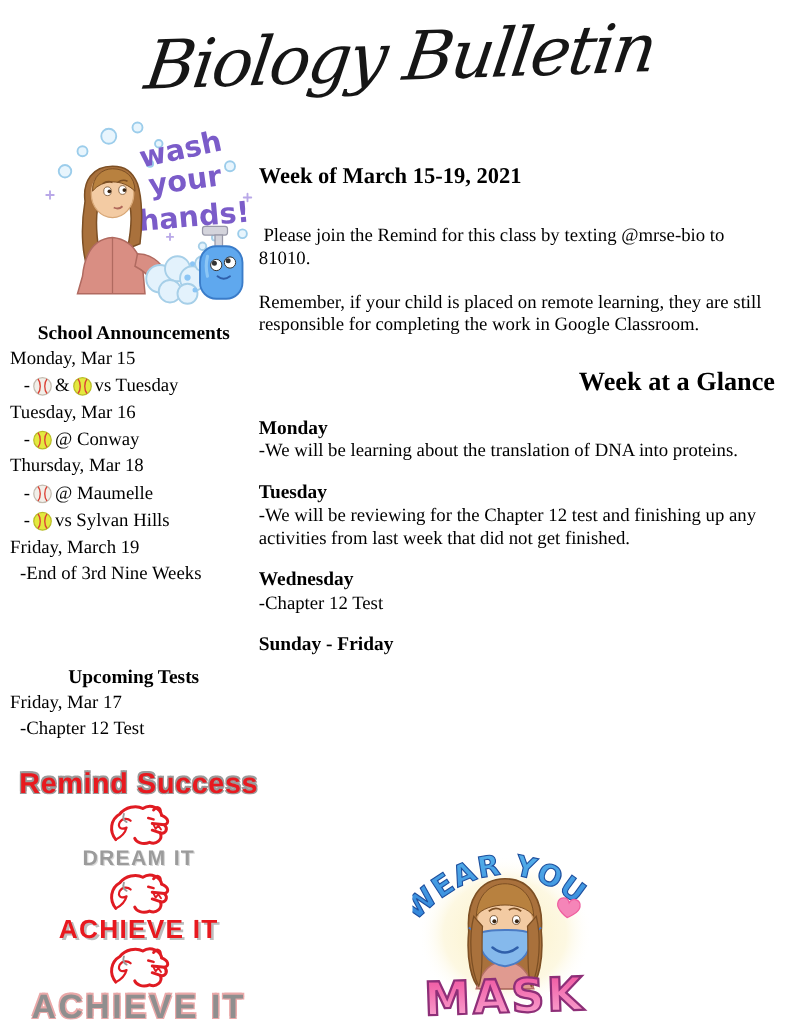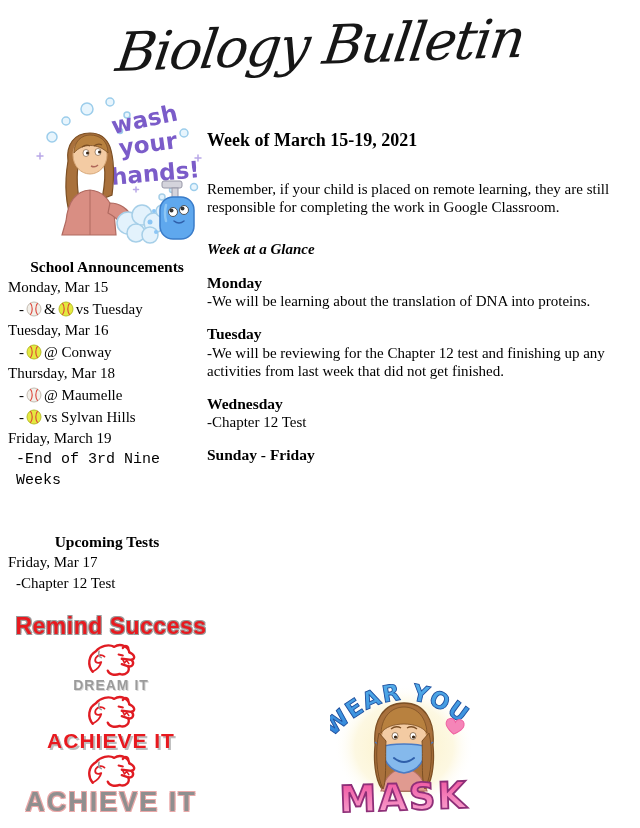--- a/index.html
+++ b/index.html
@@ -11,44 +11,44 @@
   .masthead{position:absolute;top:14px;left:0;width:100%;text-align:center;}
   .masthead .script{
     display:inline-block;font-family:"DejaVu Serif", serif;font-style:italic;
     font-size:54px;letter-spacing:-2px;color:#161616;
     transform:skewX(-10deg) rotate(-2deg);
   }
   
   .main{position:absolute;left:207px;top:130px;width:413px;font-size:15px;line-height:1.2;}
   .week-heading{font-size:18px;font-weight:bold;margin:0 0 28px 0;}
   p.intro{margin:0 0 17px 0;white-space:pre-wrap;}
-  .glance-heading{text-align:left;font-weight:bold;font-size:15px;margin:24px 0 16px 0;font-style:italic;}
+  .glance-heading{text-align:right;font-weight:bold;font-size:21px;margin:24px 0 16px 0;}
   .glance-entry{margin-bottom:15px;}
   .glance-entry h4{font-size:15.5px;font-weight:bold;margin:0;}
   .glance-entry p{margin:0;}
   
   .announcements{position:absolute;left:8px;top:258px;width:198px;font-size:15px;}
   .ann-heading{text-align:center;font-weight:bold;font-size:15.5px;margin:0 0 1px 0;}
   .ann-date{line-height:21px;}
-  .ann-sub{line-height:21px;padding-left:8px;font-family:Liberation Mono, monospace;}
+  .ann-sub{line-height:21px;padding-left:8px;}
   .ann-event{line-height:22px;padding-left:11px;display:flex;align-items:center;}
   .ann-event .ball{width:16px;height:16px;margin:0 2px;flex:0 0 auto;}
   
   .tests{position:absolute;left:8px;top:533px;width:198px;font-size:15px;}
   .tests-heading{text-align:center;font-weight:bold;font-size:15.5px;margin:0 0 1px 0;}
   .tests-date{line-height:21px;}
   .tests-sub{line-height:21px;padding-left:8px;}
   
   .motivation{position:absolute;left:5px;top:613px;width:212px;text-align:center;
     font-family:"Liberation Sans", sans-serif;}
   .mot-headline{font-size:23px;font-weight:bold;color:#e8191f;letter-spacing:.5px;margin:0;
     text-shadow:-1px -1px 0 #9a9a9a,1px -1px 0 #9a9a9a,-1px 1px 0 #9a9a9a,1px 1px 0 #9a9a9a;}
   .mot-step .lion{width:54px;height:40px;display:block;margin:2px auto -4px auto;}
   .step-label{font-weight:bold;letter-spacing:1px;line-height:1;}
-  .step-label.s0{font-size:14px;color:#9b9b9b;text-shadow:1px 1px 0 #d9d9d9;}
+  .step-label.s0{font-size:17px;color:#9b9b9b;text-shadow:1px 1px 0 #d9d9d9;}
   .step-label.s1{font-size:21px;color:#e8191f;text-shadow:2px 2px 0 #bdbdbd;}
   .step-label.s2{font-size:27px;color:#8f8f8f;letter-spacing:2px;
     text-shadow:-1px -1px 0 #eaa8a8,1px -1px 0 #eaa8a8,-1px 1px 0 #eaa8a8,1px 1px 0 #eaa8a8;}
   
   .wash-sticker{position:absolute;left:32px;top:95px;width:172px;height:162px;}
   .mask-sticker{position:absolute;left:330px;top:663px;width:152px;height:152px;}
   .defs-holder{position:absolute;width:0;height:0;overflow:hidden;}
 </style>
 </head>
 <body>
@@ -135,20 +135,21 @@
         <circle cx="22.5" cy="29.5" r="2" fill="#333"></circle>
       <path d="M14,42 q5,4 10,0" stroke="#2f5faa" stroke-width="1.5" fill="none" stroke-linecap="round"></path>
       <circle cx="-6" cy="32" r="2" fill="#8cc6f5"></circle>
         <circle cx="-10" cy="43" r="2.5" fill="#8cc6f5"></circle>
         <circle cx="-4" cy="53" r="2" fill="#8cc6f5"></circle>
     </g>
   </svg>
 
   <main class="main">
     <h2 class="week-heading">Week of March 15-19, 2021</h2>
+    <p class="intro"> Please join the Remind for this class by texting @mrse-bio to 81010.</p>
     <p class="intro">Remember, if your child is placed on remote learning, they are still responsible for completing the work in Google Classroom.</p>
     <h3 class="glance-heading">Week at a Glance</h3>
     <div>
         <div class="glance-entry">
           <h4>Monday</h4>
           <p>-We will be learning about the translation of DNA into proteins.</p>
         </div>
         <div class="glance-entry">
           <h4>Tuesday</h4>
           <p>-We will be reviewing for the Chapter 12 test and finishing up any activities from last week that did not get finished.</p>

